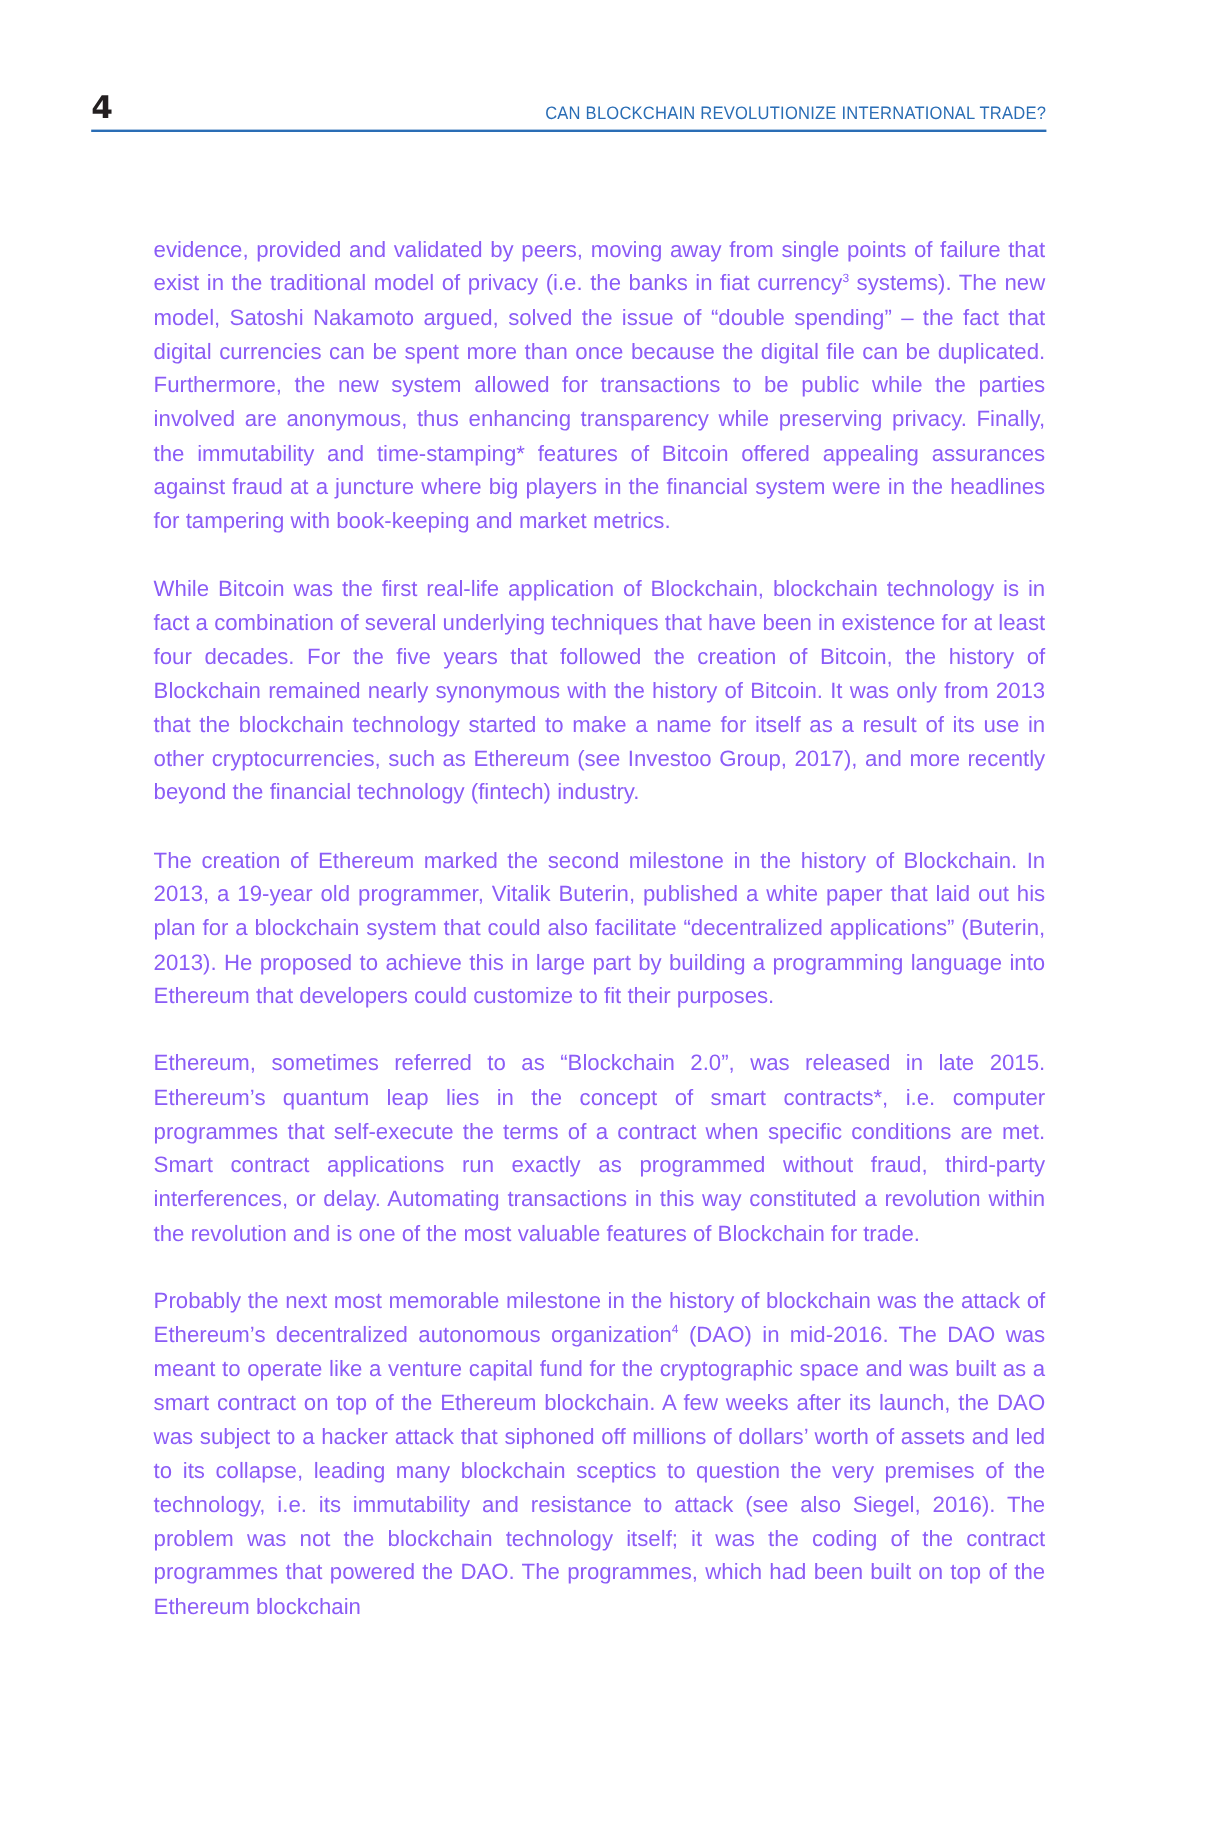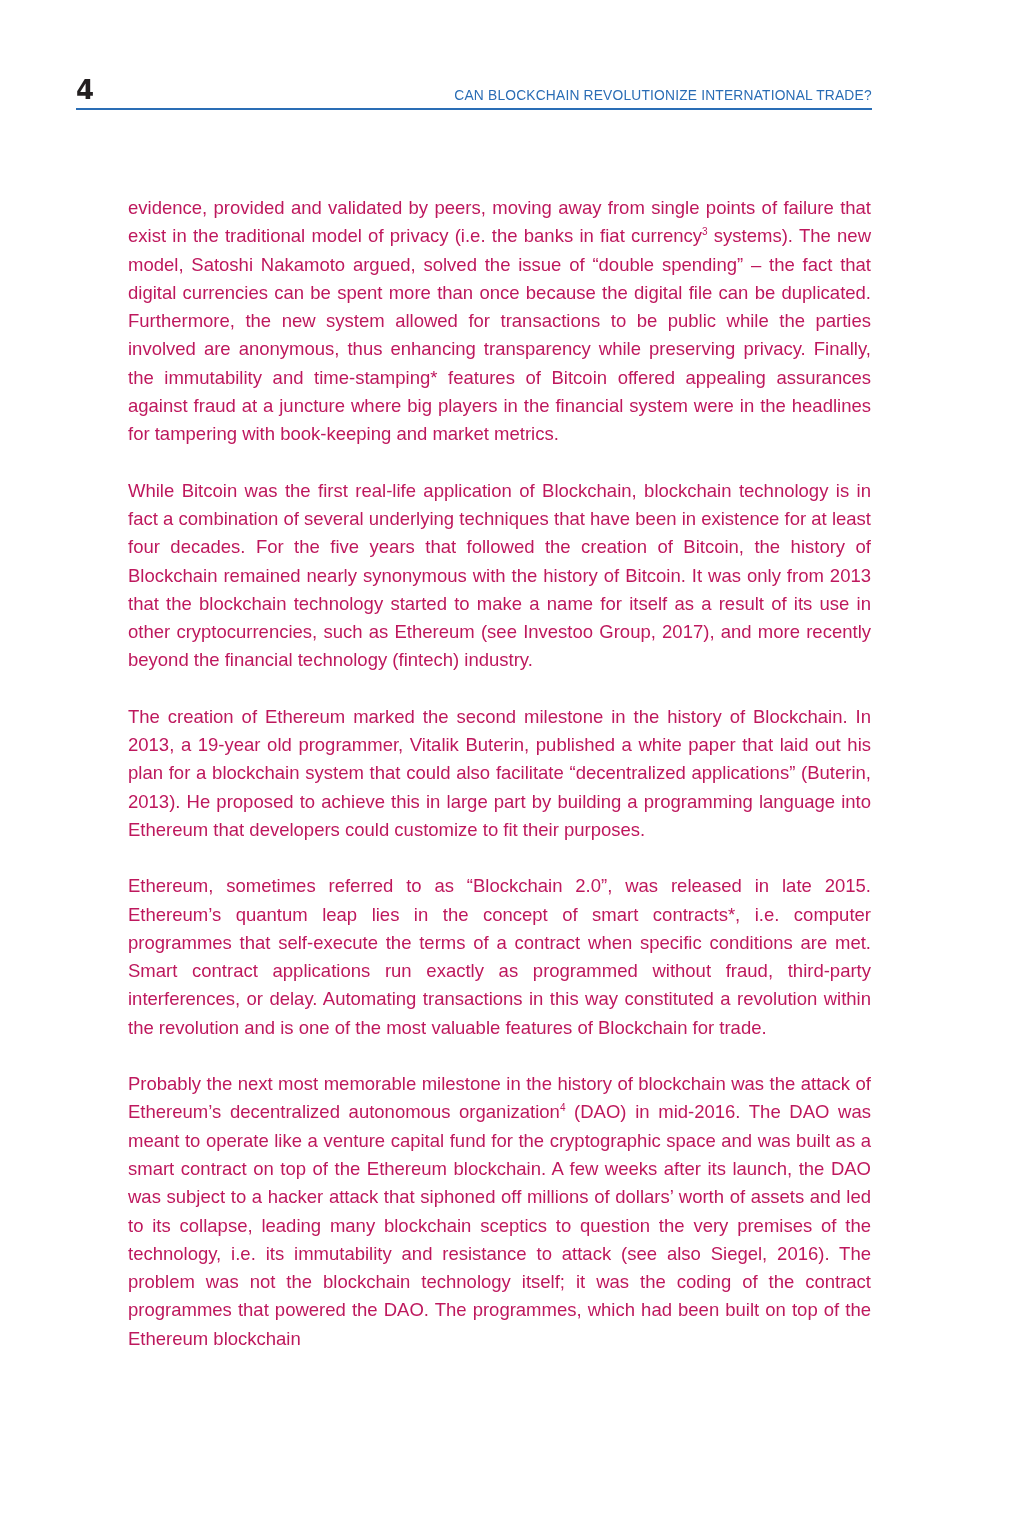--- a/index.html
+++ b/index.html
@@ -1,20 +1,20 @@
 <!DOCTYPE html>
 <html><head>
 <meta charset="utf-8">
 <style>
   html, body { margin: 0; padding: 0; background: #ffffff; }
   body { width: 1024px; height: 1536px; position: relative; overflow: hidden; }
   .header { position: absolute; left: 76px; top: 76px; width: 796px; height: 32px; border-bottom: 2px solid #2a6db5; }
   .page-number { position: absolute; left: 0; top: 0; font-family: "DejaVu Sans", sans-serif; font-weight: bold; font-size: 26px; color: #231f20; line-height: 28px; }
   .running-title { position: absolute; right: 0; top: 10px; font-family: "Liberation Sans", sans-serif; font-size: 15px; color: #2a6db5; letter-spacing: 0.2px; transform: scaleX(0.92); transform-origin: right; }
-  .body { position: absolute; left: 128px; top: 194px; width: 743px; font-family: "Liberation Sans", sans-serif; font-size: 18.5px; line-height: 28.3px; color: #be185d; text-align: justify; }
+  .body { position: absolute; left: 128px; top: 194px; width: 743px; font-family: "Liberation Sans", sans-serif; font-size: 18.5px; line-height: 28.3px; color: #8b5cf6; text-align: justify; }
   .para { margin: 0 0 28px 0; }
   sup { font-size: 10px; line-height: 0; vertical-align: super; }
 </style>
 </head>
 <body>
 
 <div class="header">
   <span class="page-number">4</span>
   <span class="running-title">CAN BLOCKCHAIN REVOLUTIONIZE INTERNATIONAL TRADE?</span>
 </div>

